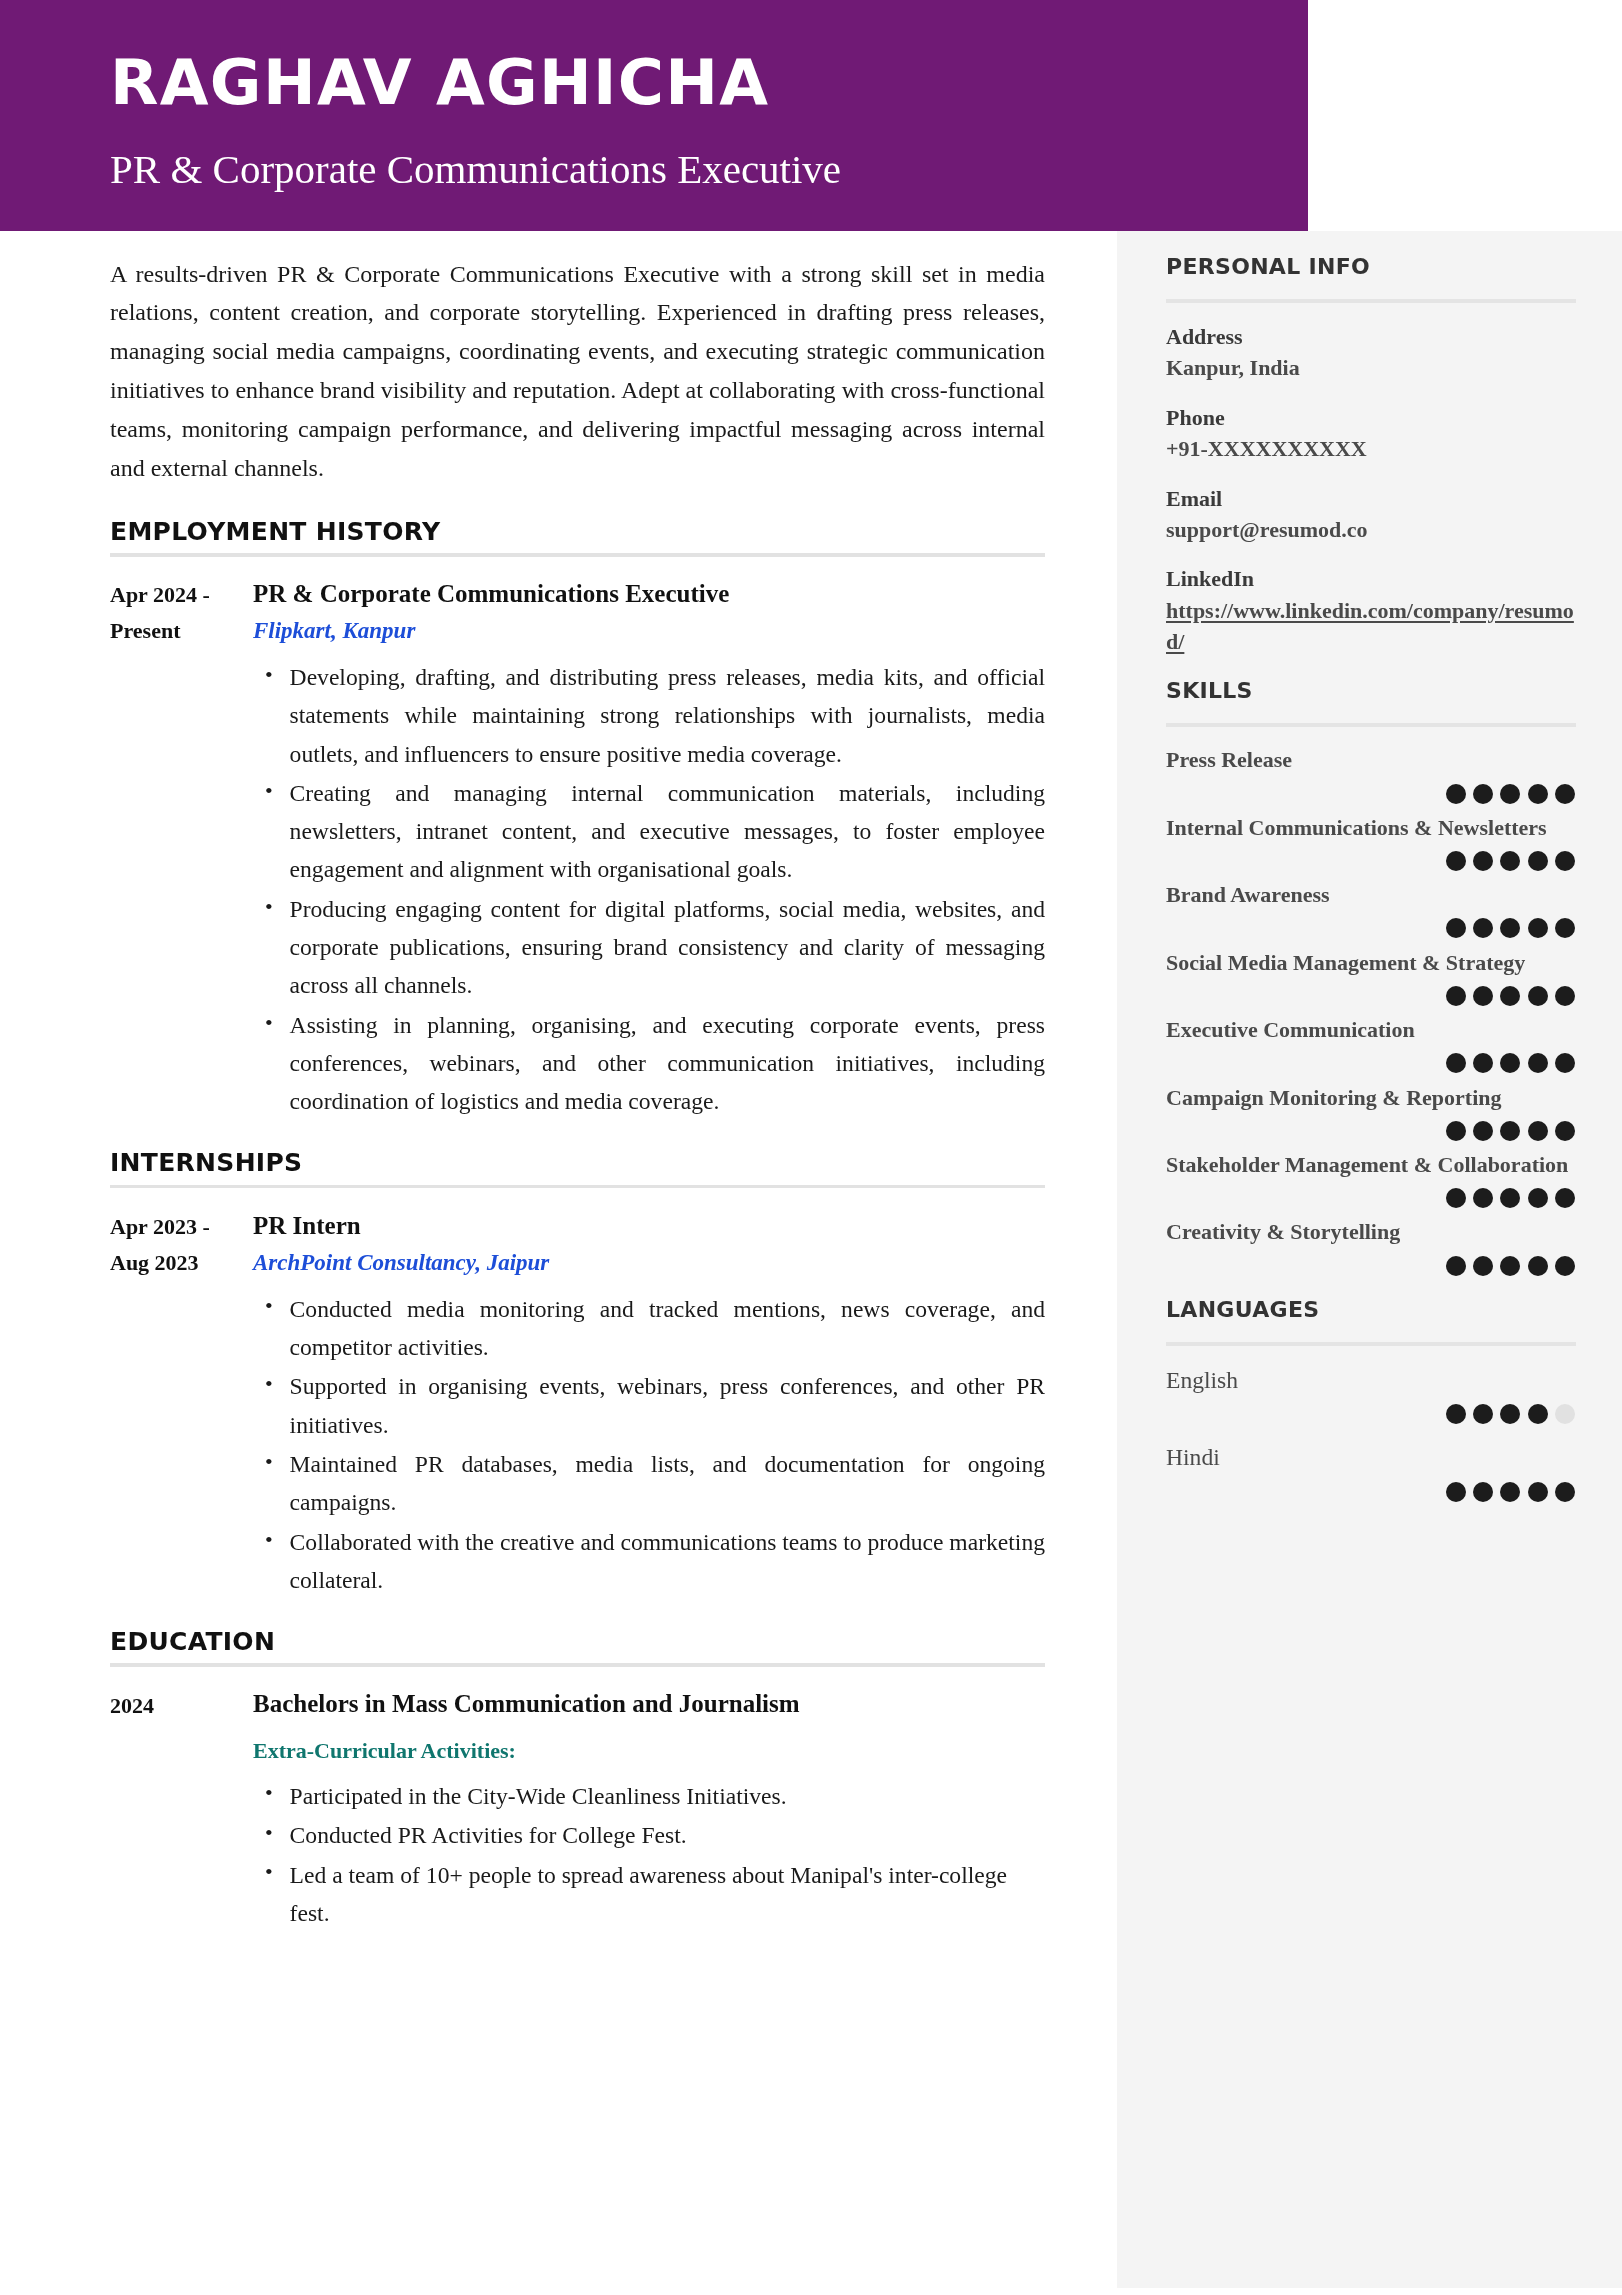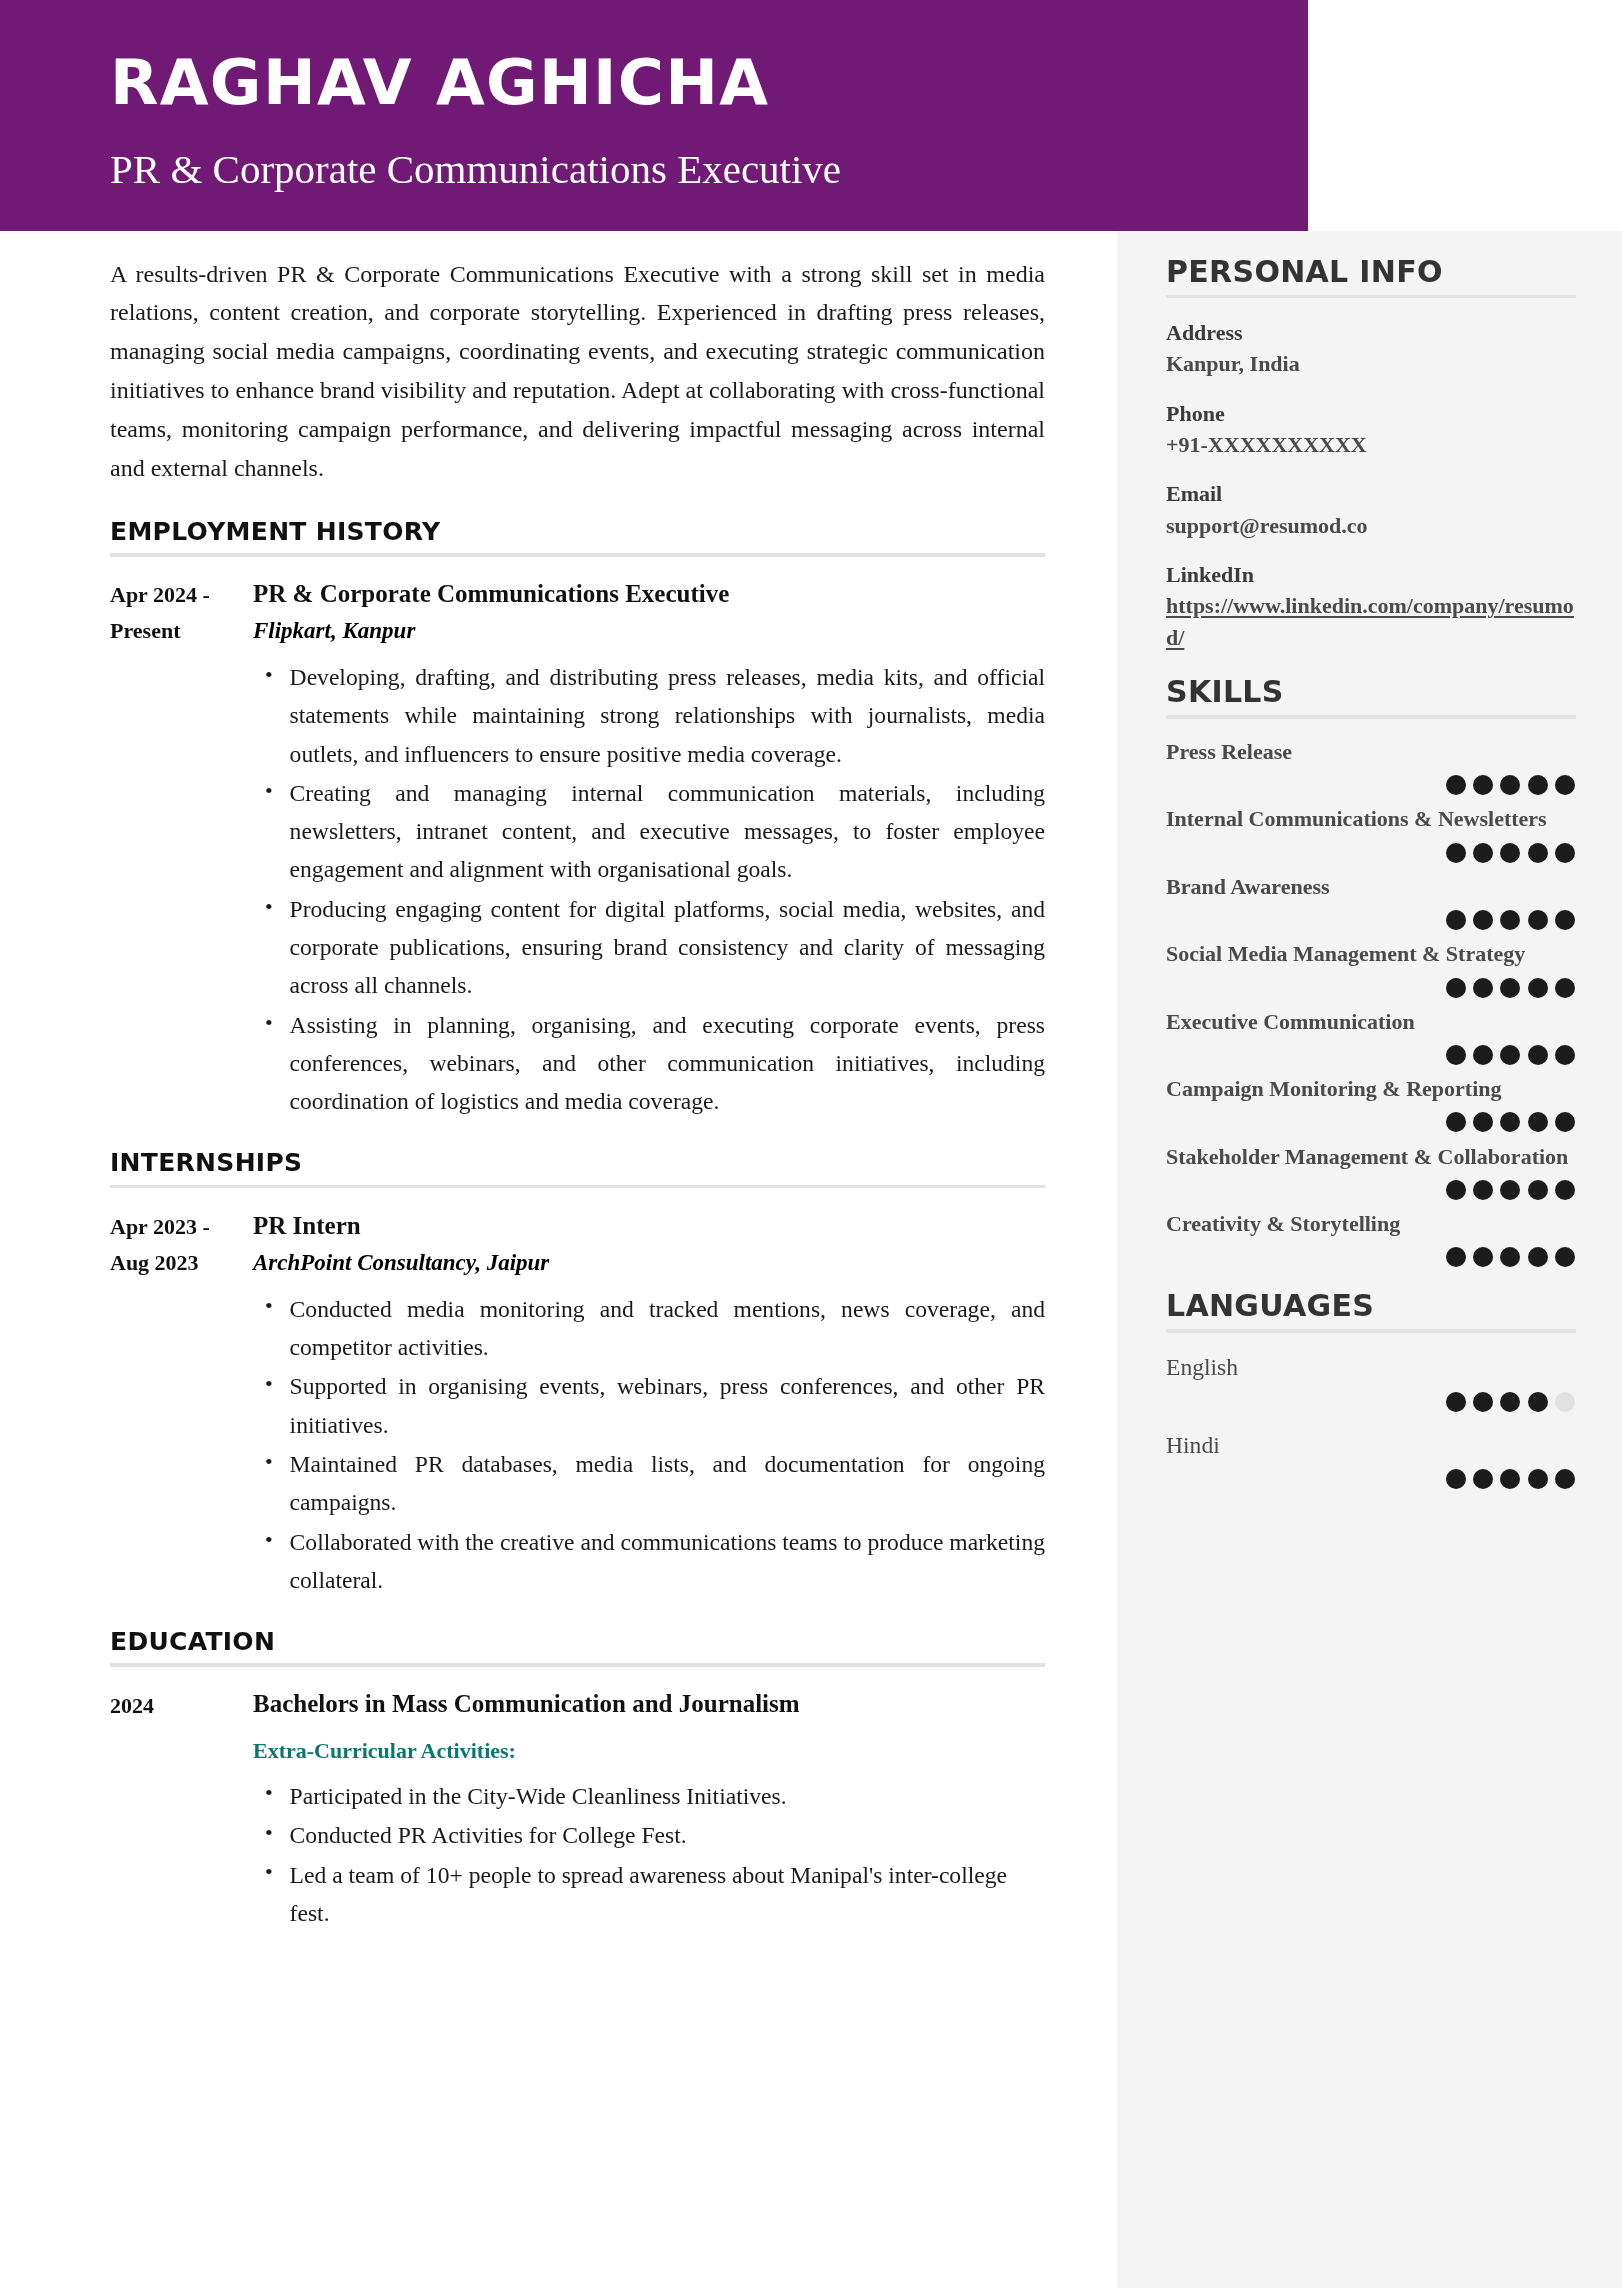--- a/index.html
+++ b/index.html
@@ -111,21 +111,21 @@
     font-weight: 700;
     font-size: 25px;
     color: #111111;
     line-height: 1.45;
   }
   .entry-org {
     font-family: "Liberation Serif", serif;
     font-style: italic;
     font-weight: 700;
     font-size: 23px;
-    color: #000000;
+    color: #1d4ed8;
     line-height: 1.5;
     margin-top: 2px;
   }
   .entry-sub {
     font-family: "Liberation Serif", serif;
     font-weight: 700;
     font-size: 22px;
     color: #0f766e;
     line-height: 1.5;
     margin-top: 11.8px;
@@ -152,25 +152,25 @@
     top: -1.3px;
     font-size: 22px;
     color: #1a1a1a;
   }
   ul.bullets.tight li { text-align: left; }
 
   
   .side-head {
     font-family: "DejaVu Sans", sans-serif;
     font-weight: 700;
-    font-size: 30px;
+    font-size: 22px;
     letter-spacing: 0.3px;
     color: #333333;
     line-height: 1.1;
-    padding-bottom: 7px;
+    padding-bottom: 20px;
   }
   .side-rule {
     height: 3.9px;
     background: #e4e4e4;
     margin-bottom: 18.3px;
   }
   .side-block { margin-bottom: 22px; }
 
   .info-item { margin-bottom: 18.3px; }
   .info-label {

